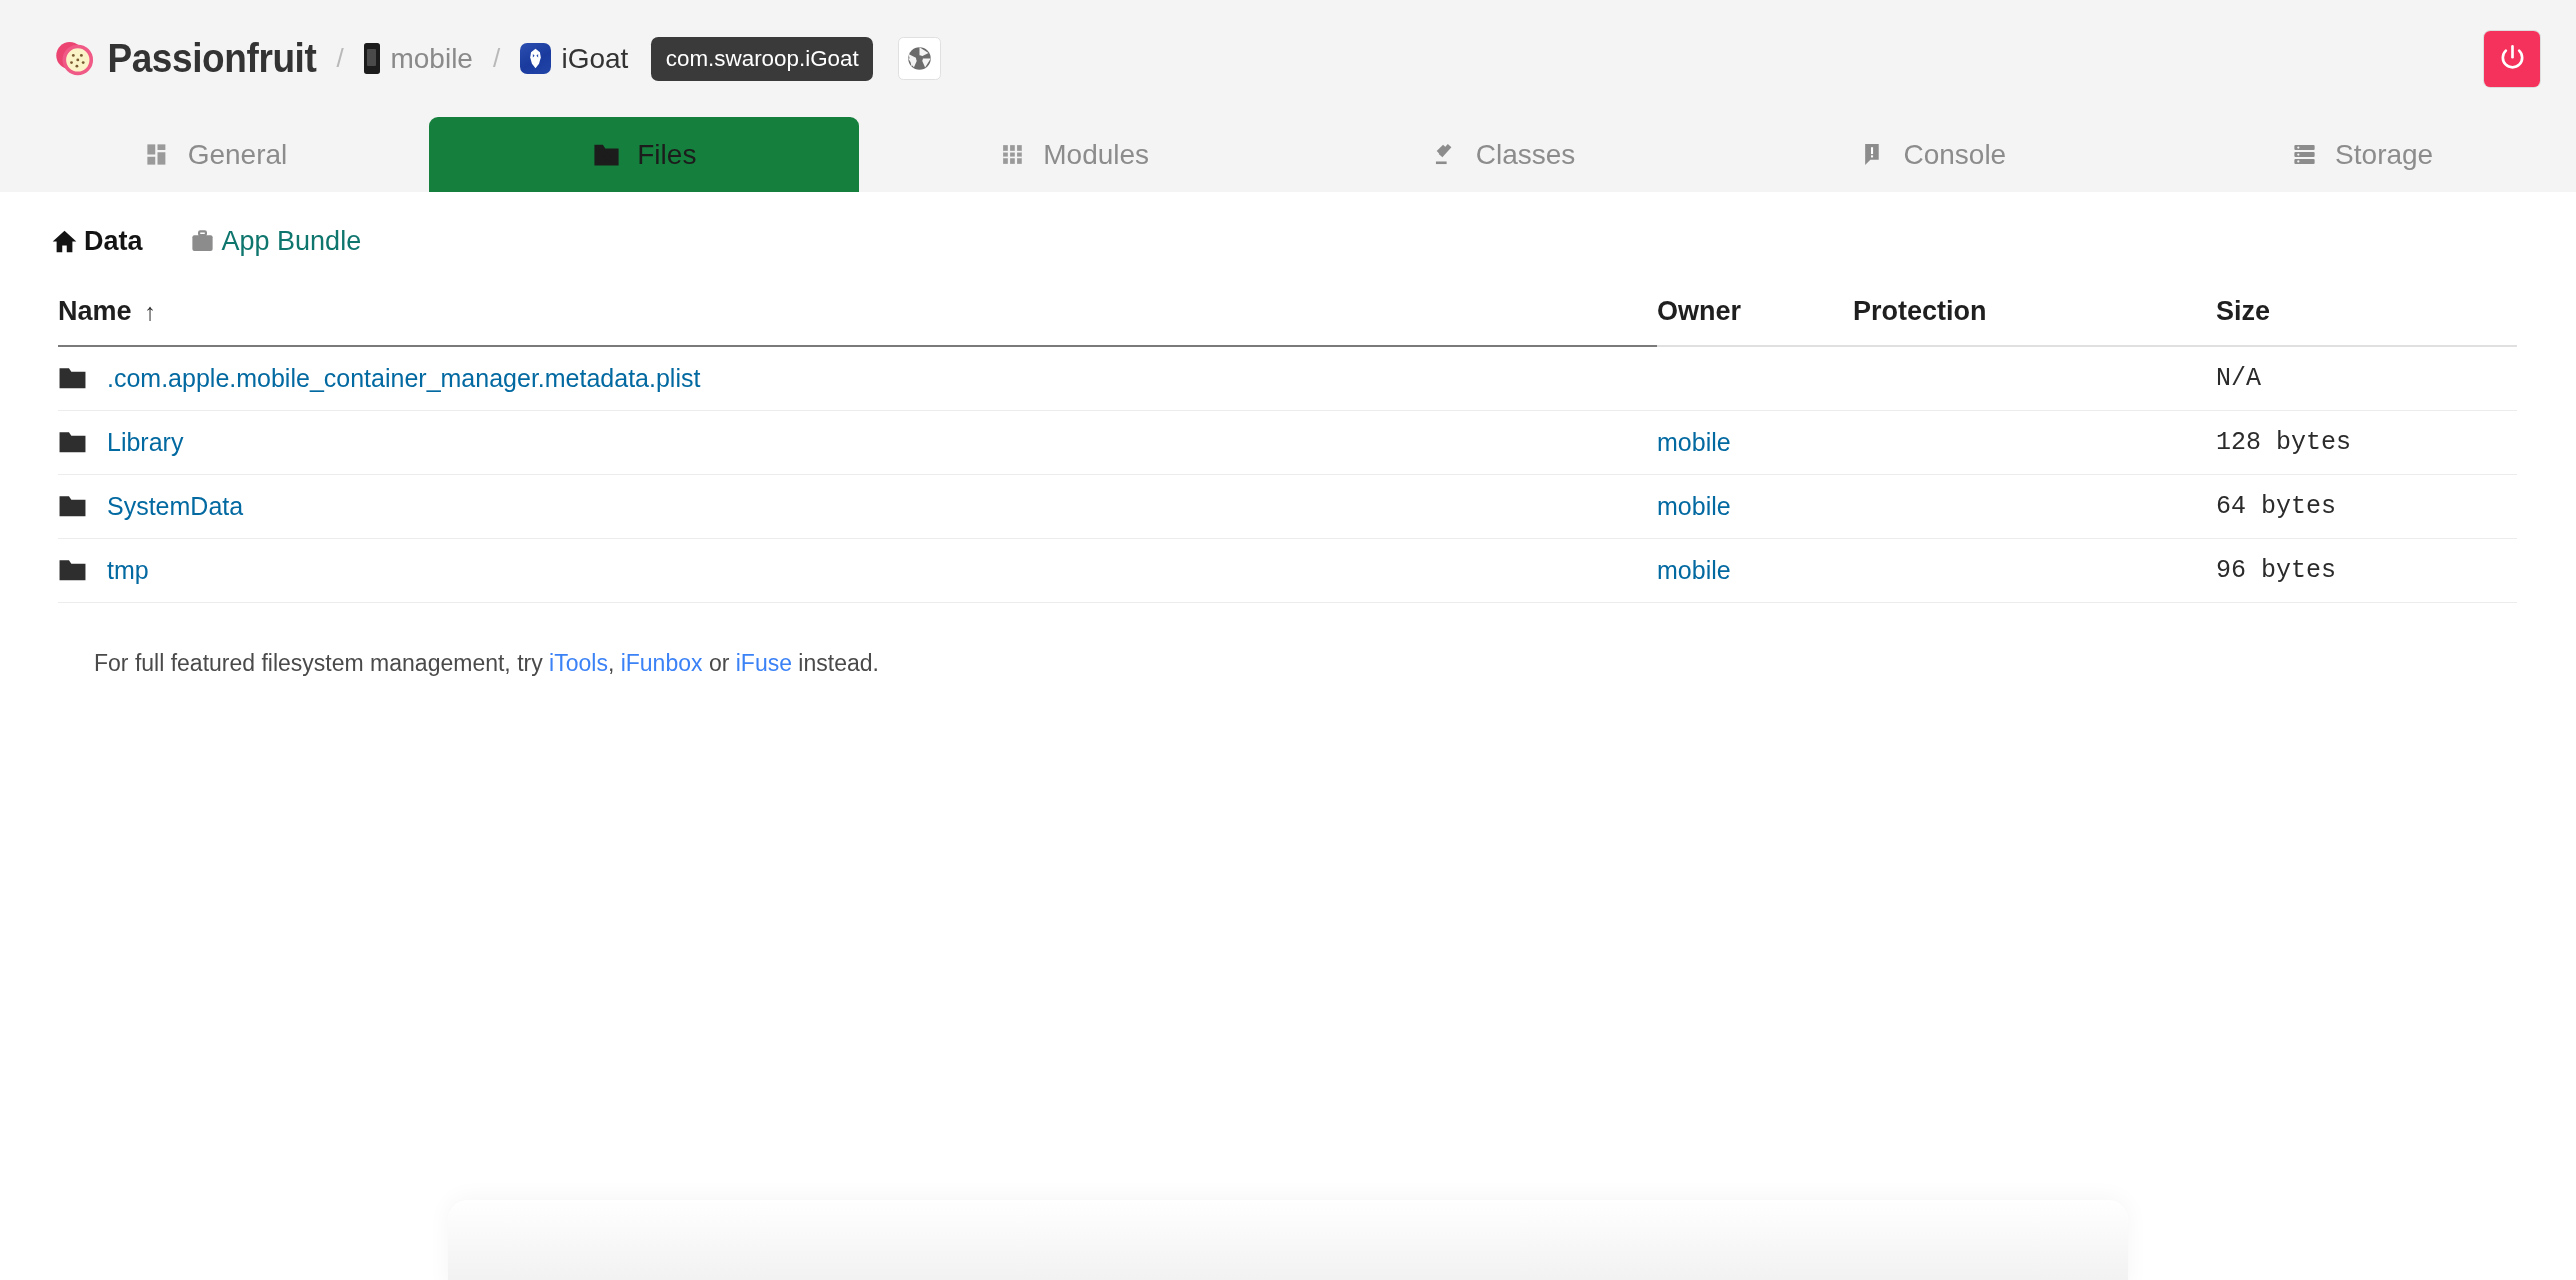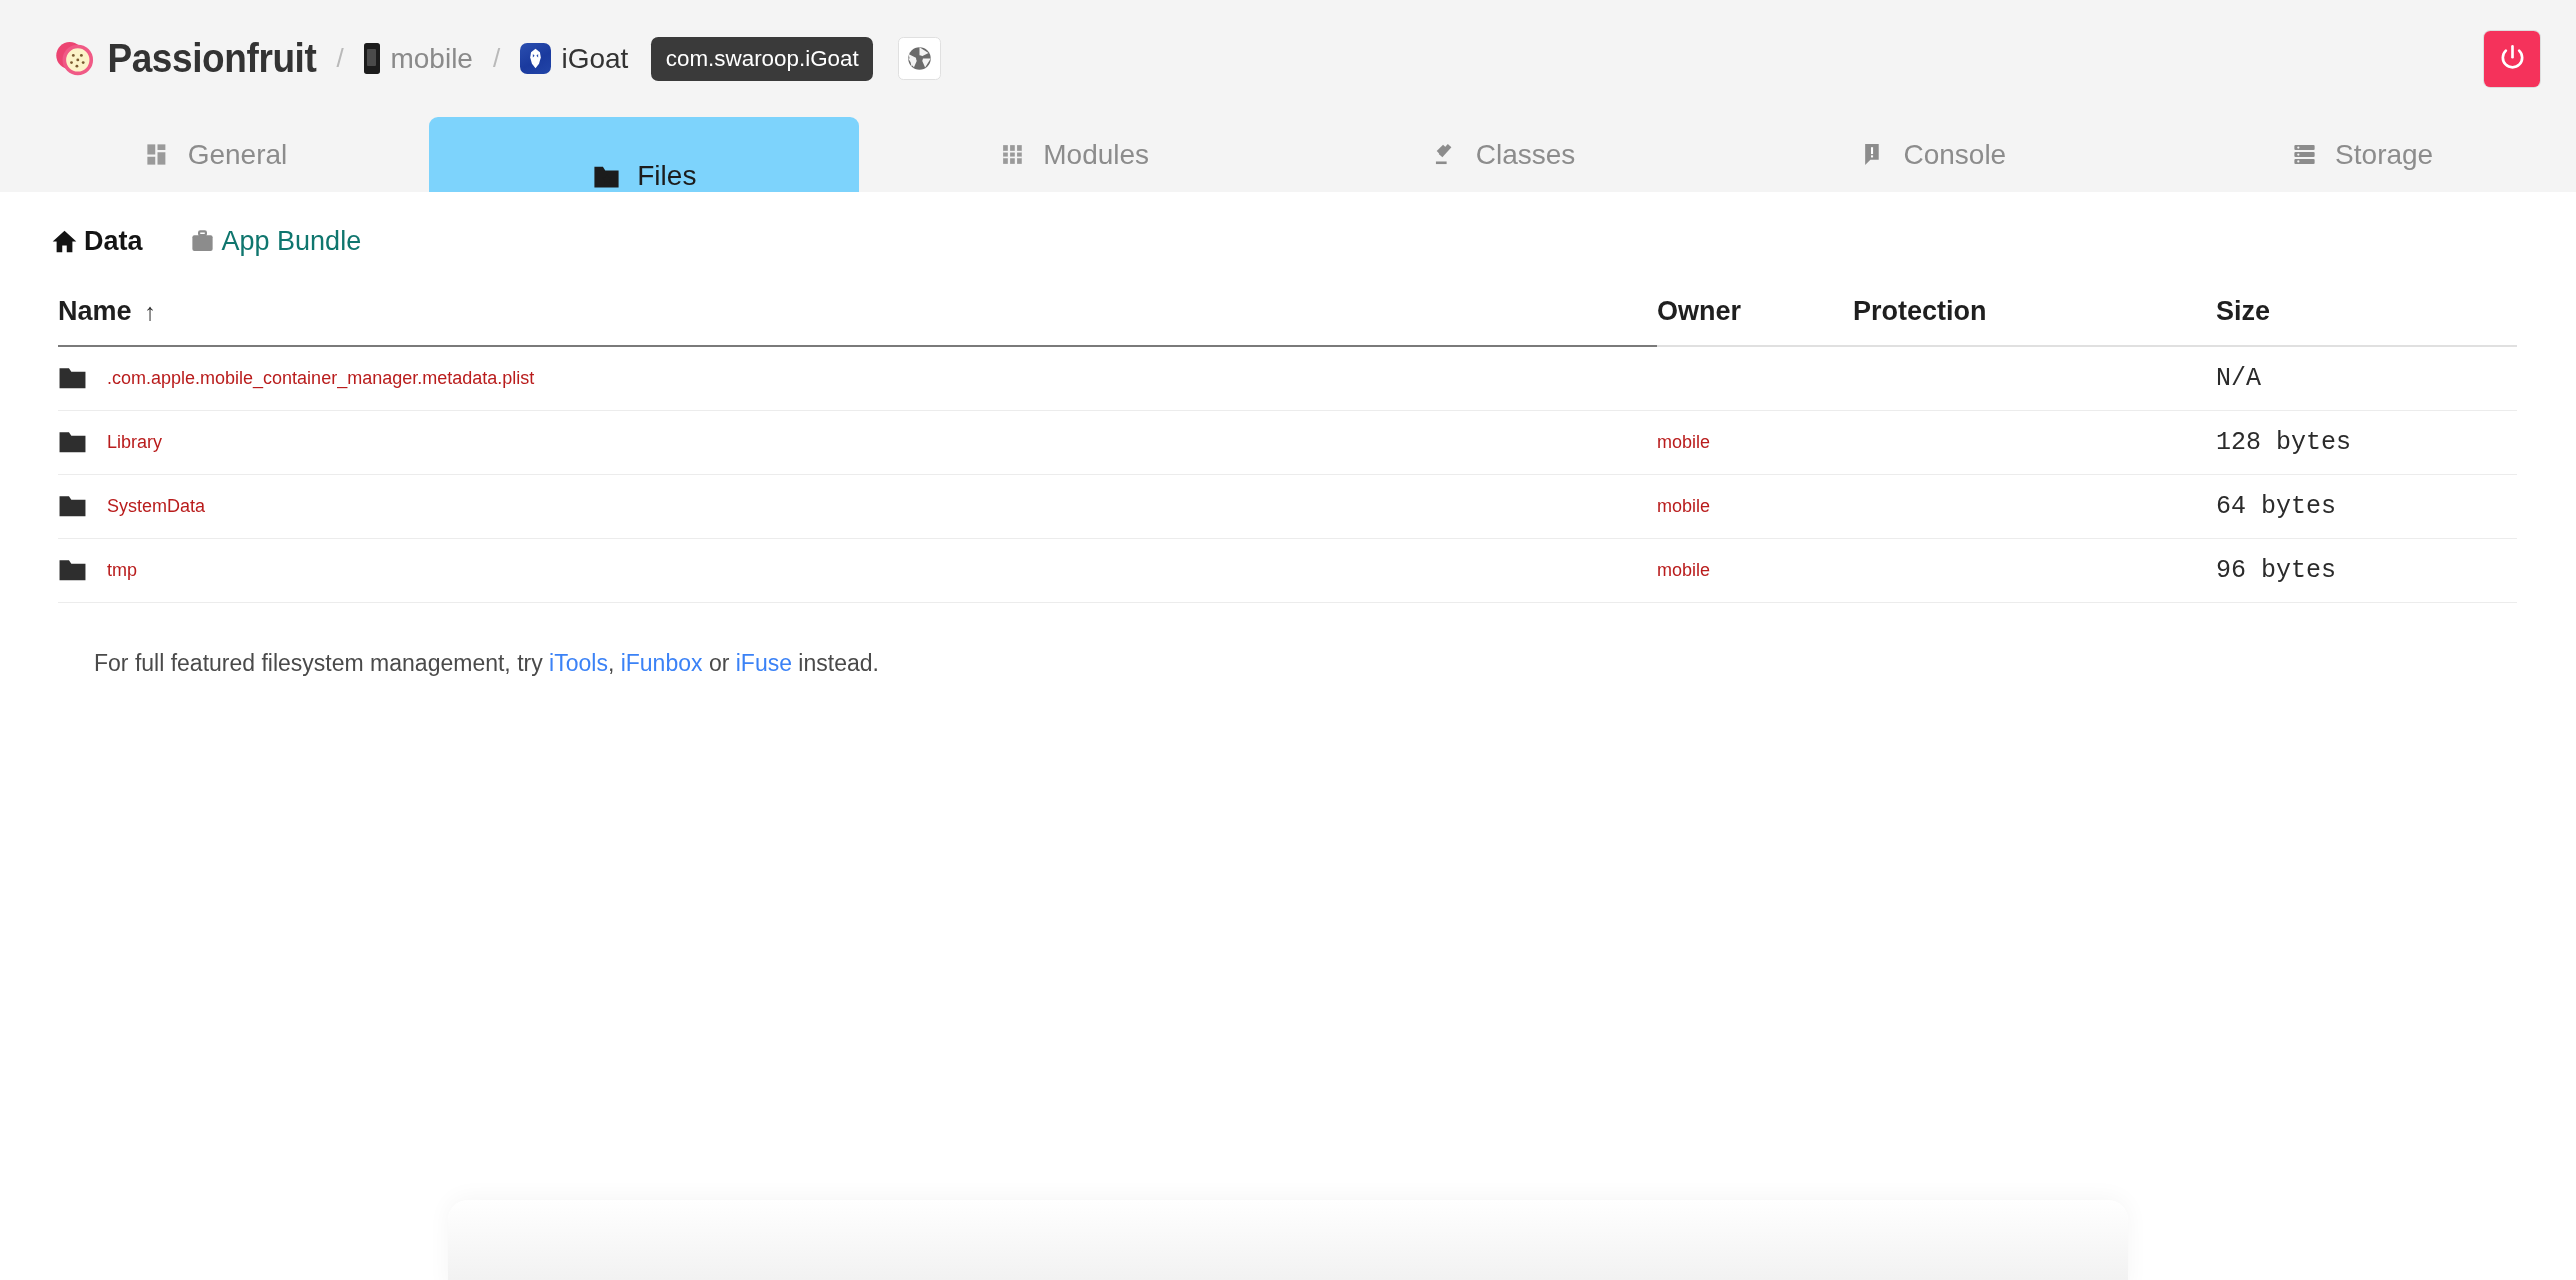--- a/index.html
+++ b/index.html
@@ -131,23 +131,22 @@
     gap: 15.2px;
     font-size: 28px;
     color: #8c8c8c;
     cursor: pointer;
     border-top-left-radius: 9px;
     border-top-right-radius: 9px;
     position: relative;
   }
   .tab .ticon { display:flex; align-items:center; justify-content:center; width:30.5px; height:30.5px; }
   .tab.active {
-    background: #7dd3fc;
+    background: #15803d;
     color: #1c1c1c;
-    align-items: flex-end;
   }
   .tab.active .ticon svg path,
   .tab.active .ticon svg rect { fill: #1c1c1c; }
 
   
   .page {
     background: #ffffff;
     padding: 0 0 0 0;
     position: relative;
     height: calc(1281px - 117px - 75px);
@@ -175,22 +174,22 @@
     text-align: left;
     font-size: 27px;
     font-weight: 700;
     color: #1f1f1f;
     padding: 0 0 18px 0;
     border-bottom: 2.7px solid #7a7a7a;
   }
   th.light { border-bottom: 2.7px solid #e0e0e0; font-weight: 700; }
   th .sort-arrow { font-size: 24px; margin-left: 12.6px; font-weight: 400; color:#2b2b2b; }
   td {
-    font-size: 18px;
-    color: #b91c1c;
+    font-size: 25px;
+    color: #0369a1;
     padding: 17px 0 17px 0;
     border-bottom: 1.8px solid #ececec;
     vertical-align: middle;
   }
   tbody tr:last-child td { border-bottom: 1.8px solid #ececec; }
   .name-cell { display: flex; align-items: center; gap: 20px; }
   .folder-ico { width: 29px; height: 22.4px; flex-shrink: 0; }
   .mono { font-family: "Liberation Mono", monospace; font-size: 25px; color: #2b2b2b; }
   col.c-name { width: 1599px; }
   col.c-owner { width: 196px; }

